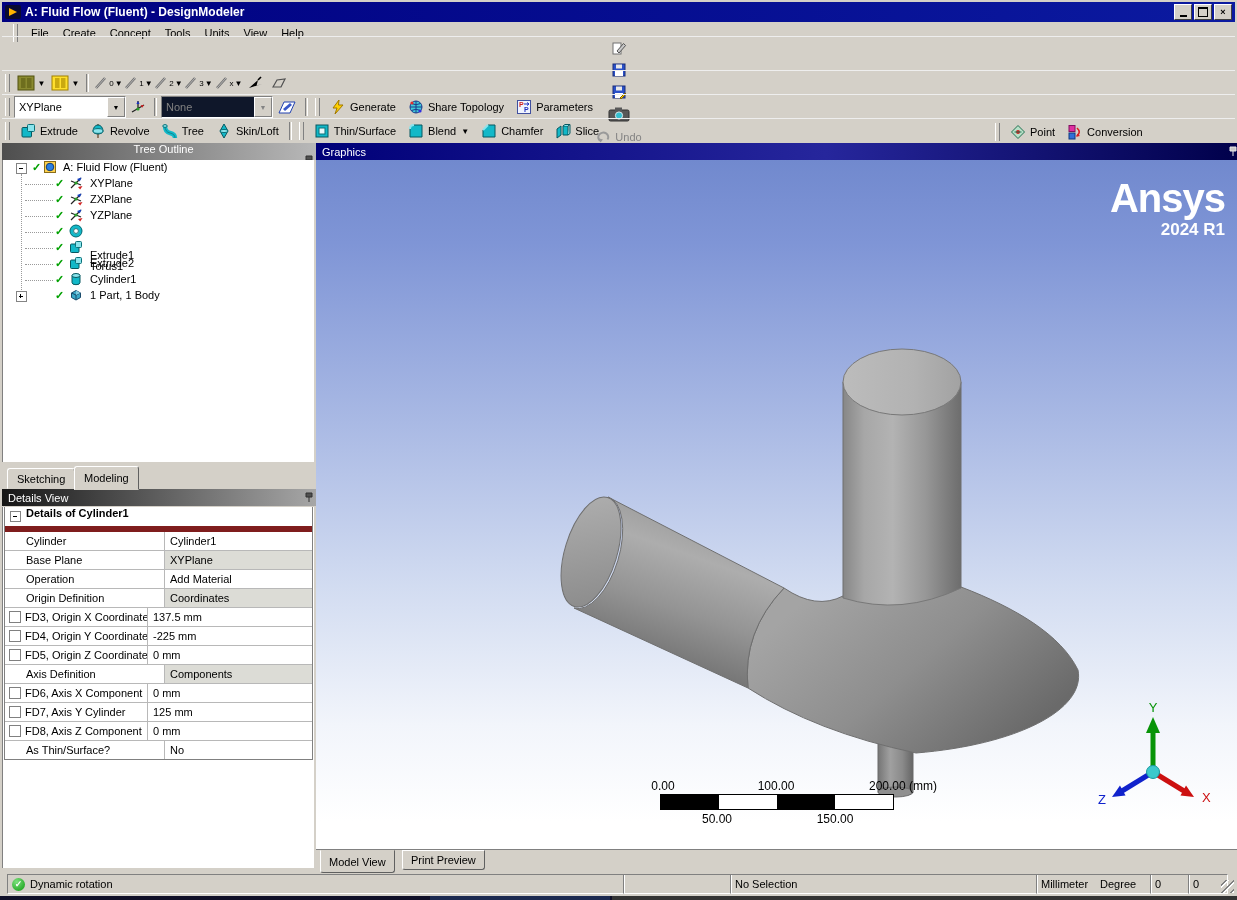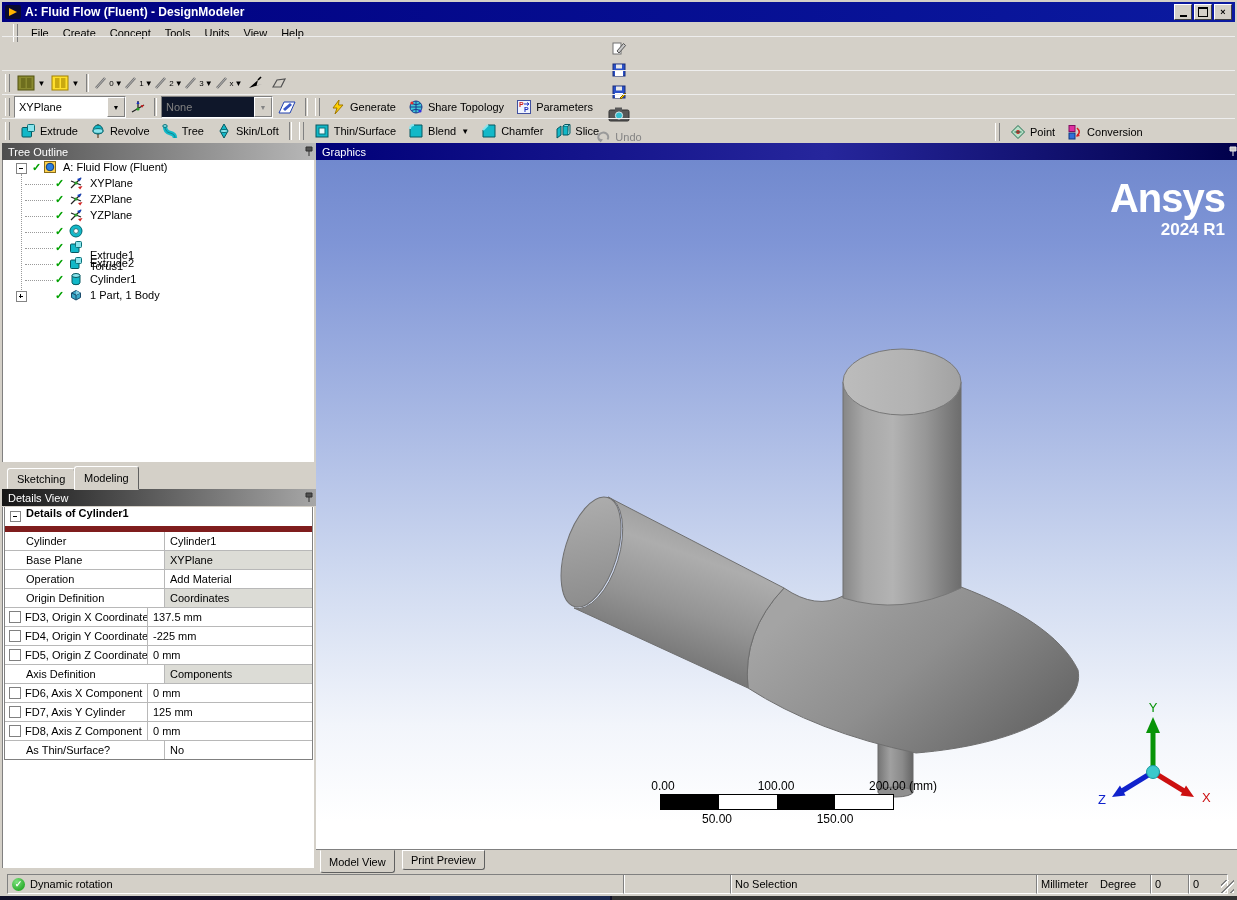--- a/index.html
+++ b/index.html
@@ -31,21 +31,21 @@
   .caret{font-size:8px;margin-left:1px;}
   .combo{display:inline-flex;align-items:center;height:20px;background:#fff;flex:none;}
   .combo.sunken{background:#fff;}
   .combo .cval{width:88px;padding-left:4px;}
   .combo .cbtn{width:16px;height:18px;background:#d4d0c8;border:1px solid;border-color:#fff #808080 #808080 #fff;
                display:flex;align-items:center;justify-content:center;font-size:7px;}
   .combo.disabled{background:#0f172a;color:#808080;}
   .sub{font-size:8px;vertical-align:sub;}
   
   .panel-header{height:17px;color:#fff;display:flex;align-items:center;padding-left:6px;font-size:11px;}
-  .hdr-gray{background:linear-gradient(90deg,#4e4e4e,#b9b9b9);}
+  .hdr-gray{background:linear-gradient(90deg,#4e4e4e,#b9b9b9);flex-direction:column;}
   .hdr-dark{background:linear-gradient(90deg,#161616,#a8a8a8);}
   .hdr-blue{background:linear-gradient(90deg,#000078,#26269c 55%,#00004a);}
   .pin{margin-left:auto;margin-right:6px;}
   .treebody{left:2px;top:160px;width:311px;height:302px;background:#fff;border-left:1px solid #808080;overflow:hidden;}
   .trow{position:relative;height:16px;}
   .tcheck{position:absolute;color:#00a000;font-weight:bold;font-size:11px;top:1px;}
   .tlabel{position:absolute;top:1px;white-space:nowrap;}
   .ticon{position:absolute;top:0px;width:14px;height:14px;}
   .stub{position:absolute;border-top:1px dotted #9a9a9a;width:28px;top:8px;left:22px;}
   .vguide{position:absolute;border-left:1px dotted #9a9a9a;left:18px;}

